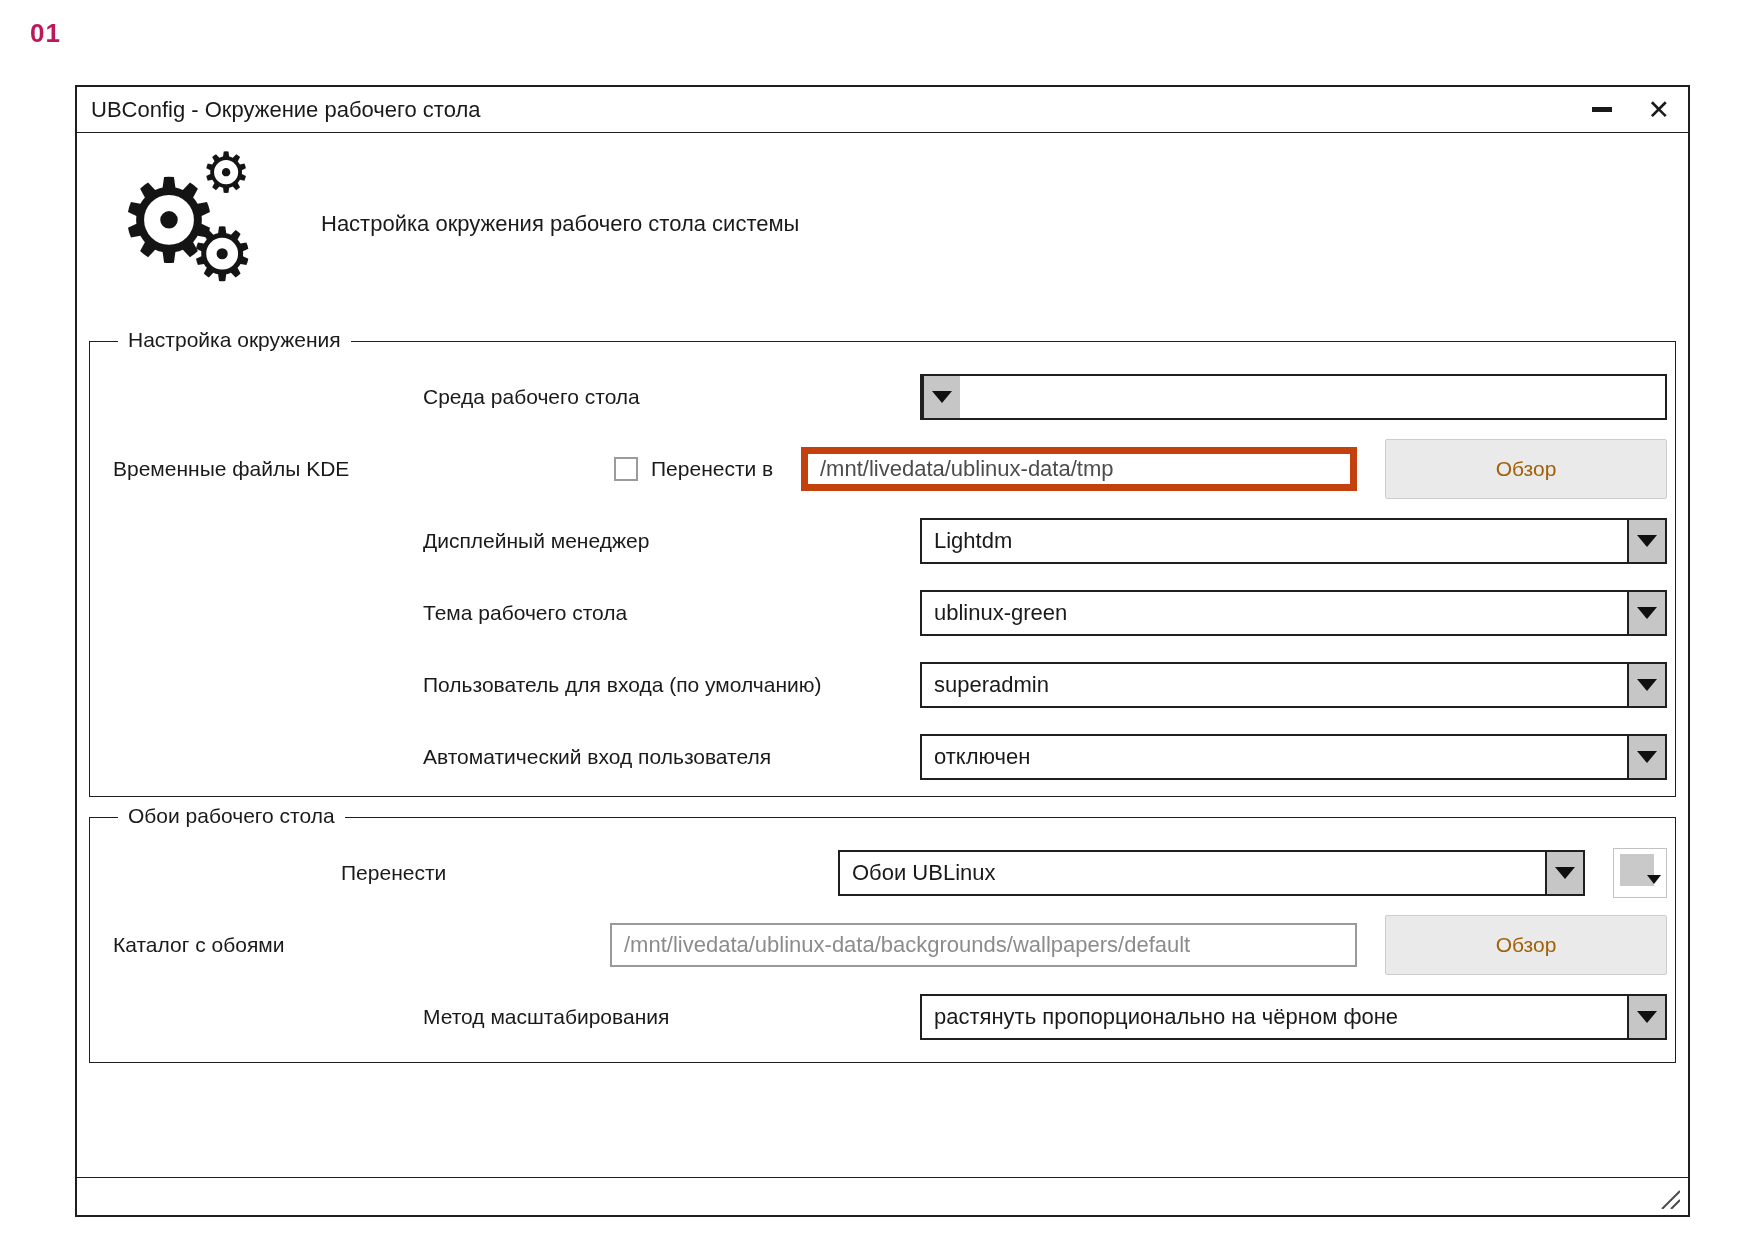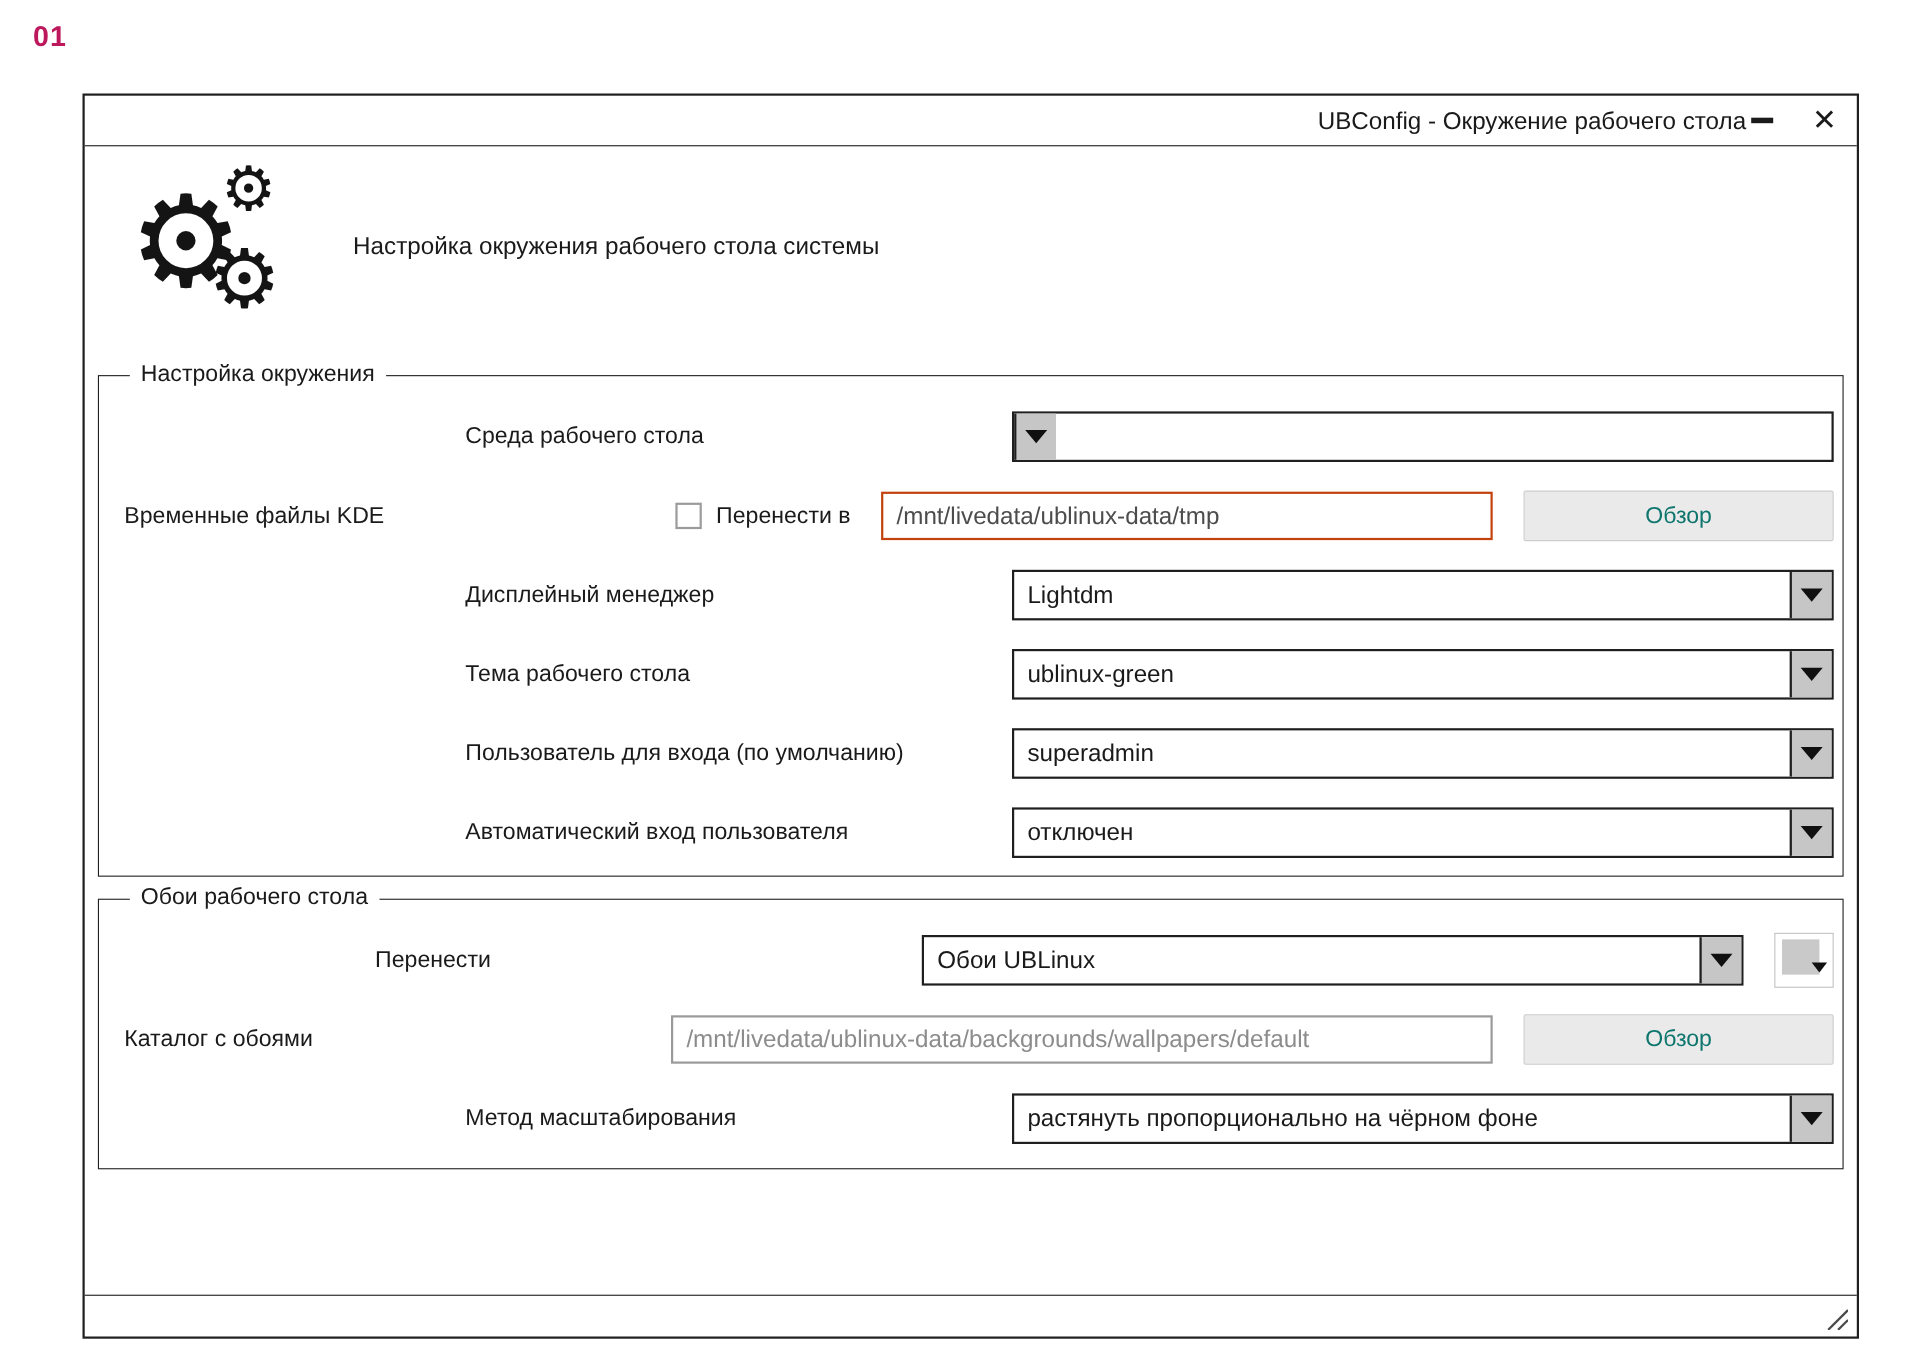--- a/index.html
+++ b/index.html
@@ -12,21 +12,21 @@
   }
 
   .window {
     position: absolute; left: 75px; top: 85px; width: 1615px; height: 1132px;
     border: 2px solid #1f1f1f; background: #fff; display: flex; flex-direction: column;
   }
 
   
   .titlebar {
     height: 46px; flex: 0 0 46px; border-bottom: 1.5px solid #1f1f1f;
-    display: flex; align-items: center; padding: 0 18px 0 14px; text-align: right;
+    display: flex; align-items: center; padding: 0 18px 0 14px;
   }
   .title { flex: 1; font-size: 22px; }
   .win-controls { display: flex; align-items: center; }
   .min-btn { width: 30px; height: 30px; display: flex; align-items: center; justify-content: center; margin-right: 30px; cursor: default; }
   .min-glyph { width: 20px; height: 5px; background: #1a1a1a; display: block; }
   .close-btn { font-size: 27px; line-height: 1; cursor: default; font-family: "DejaVu Sans", sans-serif; }
 
   
   .content { flex: 1 1 auto; padding: 0 12px; overflow: hidden; }
 
@@ -68,27 +68,27 @@
   .tri.small { border-left-width: 7px; border-right-width: 7px; border-top-width: 9px; }
 
   
   .kde-controls { width: 747px; flex: 0 0 747px; display: flex; align-items: center; }
   .checkbox { width: 24px; height: 24px; flex: 0 0 24px; border: 2px solid #9b9b9b; background: #fff; margin-left: 4px; }
   .cb-label { margin-left: 13px; width: 150px; flex: 0 0 150px; font-size: 21px; }
   .text-input {
     height: 44px; display: flex; align-items: center; padding: 0 12px;
     font-size: 22px; background: #fff; white-space: nowrap; overflow: hidden;
   }
-  .tmp-input { flex: 1; border: 2px solid #c2410c; color: #4c4c4c; }
+  .tmp-input { flex: 1; border: 7px solid #c2410c; color: #4c4c4c; }
   .dir-input { width: 747px; flex: 0 0 747px; border: 2px solid #9a9a9a; color: #8c8c8c; }
 
   .browse-btn {
-    margin-left: 28px; width: 282px; flex: 0 0 282px; height: 46px;
+    margin-left: 28px; width: 282px; flex: 0 0 282px; height: 60px;
     background: #eaeaea; border: 1px solid #cdcdcd; border-radius: 2px;
-    color: #0f766e; font-size: 21px; display: flex; align-items: center; justify-content: center;
+    color: #a16207; font-size: 21px; display: flex; align-items: center; justify-content: center;
     cursor: default;
   }
 
   
   .picker-btn {
     margin-left: 28px; width: 54px; height: 50px; position: relative;
     background: #fff; border: 1px solid #c2c2c2; cursor: default;
   }
   .thumb { position: absolute; left: 6px; top: 5px; width: 34px; height: 32px; background: #c9c9c9; }
   .mini-arrow-wrap { position: absolute; right: 3px; bottom: 3px; background: #fff; padding: 2px 2px 1px 2px; line-height: 0; }

